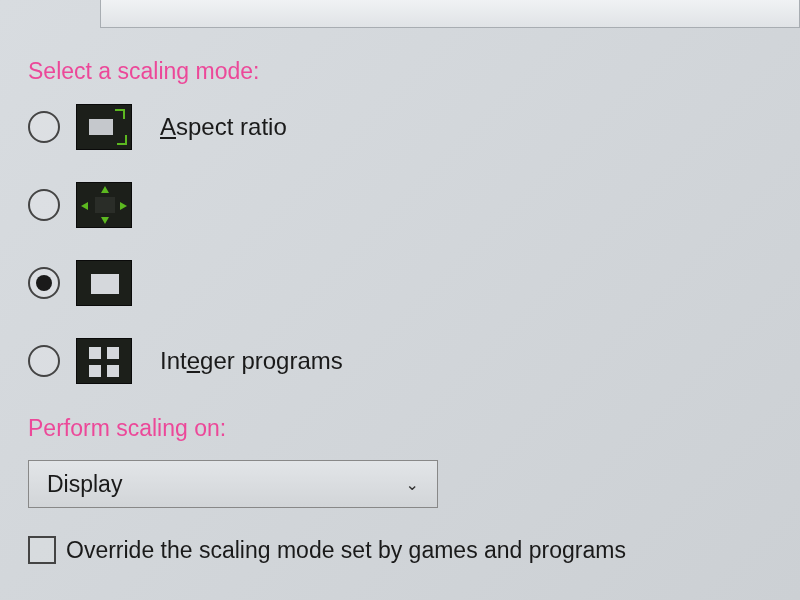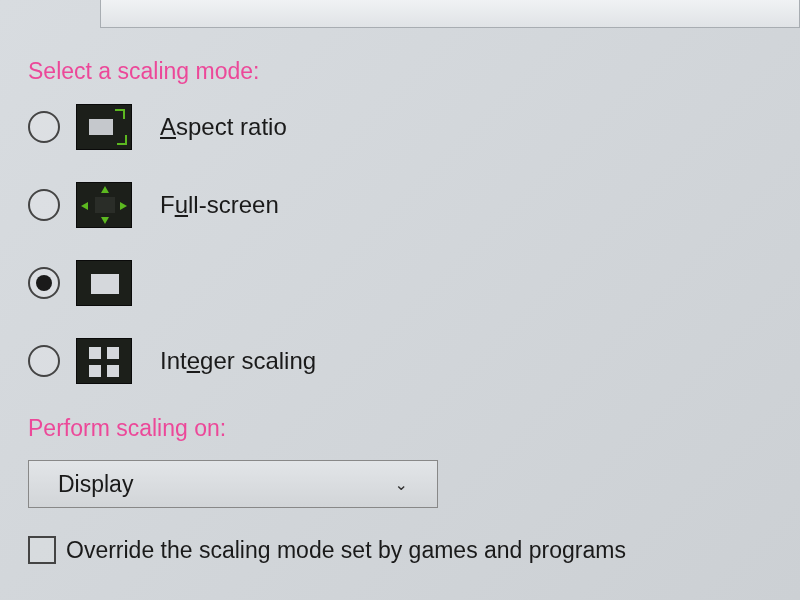--- a/index.html
+++ b/index.html
@@ -164,21 +164,21 @@
       text-decoration: underline;
     }
     .dropdown {
       width: 410px;
       height: 48px;
       border: 1px solid #888;
       background: linear-gradient(180deg, #e2e5e8 0%, #d2d5d8 100%);
       display: flex;
       align-items: center;
       justify-content: space-between;
-      padding: 0 29px;
+      padding: 0 18px;
       margin-top: 8px;
       font-size: 23px;
     }
     .chevron {
       font-size: 16px;
       color: #333;
     }
     .checkbox-row {
       display: flex;
       align-items: center;
@@ -214,39 +214,38 @@
 
 <div class="radio-row">
   <div class="radio"></div>
   <div class="icon-box icon-full">
     <div class="screen"></div>
     <div class="arrow a-l"></div>
       <div class="arrow a-r"></div>
       <div class="arrow a-t"></div>
       <div class="arrow a-b"></div>
   </div>
-  <div class="option-label"><span>F</span><span class="underline">u</span><span>ll-screen</span></div>
 </div>
 
 <div class="radio-row">
   <div class="radio selected"></div>
   <div class="icon-box icon-none">
     <div class="screen"></div>
   </div>
 </div>
 
 <div class="radio-row">
   <div class="radio"></div>
   <div class="icon-box icon-integer">
     <div class="sq s1"></div>
       <div class="sq s2"></div>
       <div class="sq s3"></div>
       <div class="sq s4"></div>
   </div>
-  <div class="option-label"><span>Int</span><span class="underline">e</span><span>ger scaling</span></div>
+  <div class="option-label"><span>Int</span><span class="underline">e</span><span>ger programs</span></div>
 </div>
 
 <div class="section-label" style="margin-top:22px">Perform scaling on:</div>
 
 <div class="dropdown">
   <span>Display</span>
   <span class="chevron">⌄</span>
 </div>
 
 <div class="checkbox-row">

